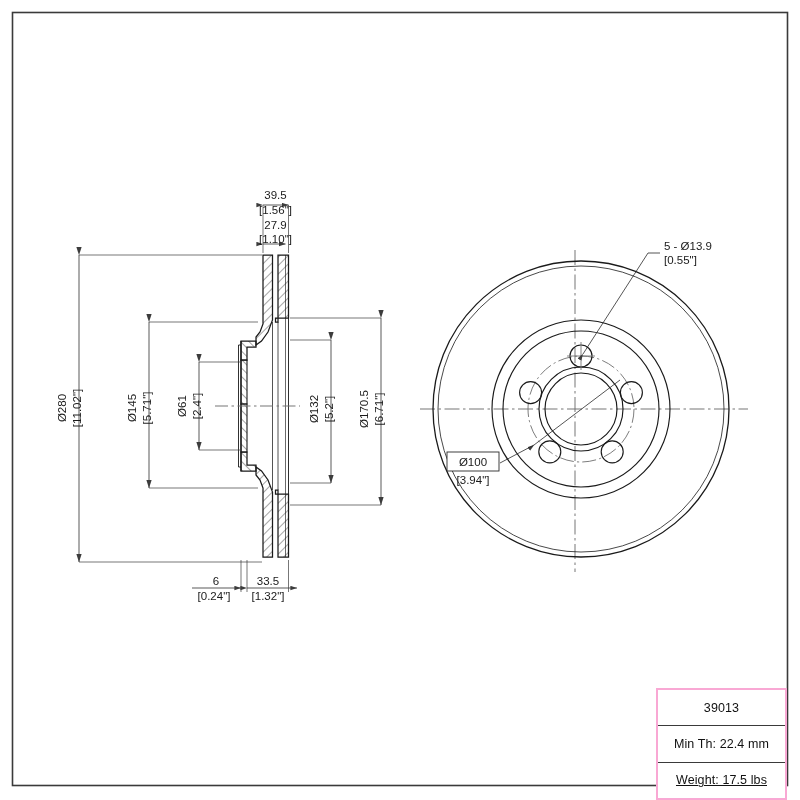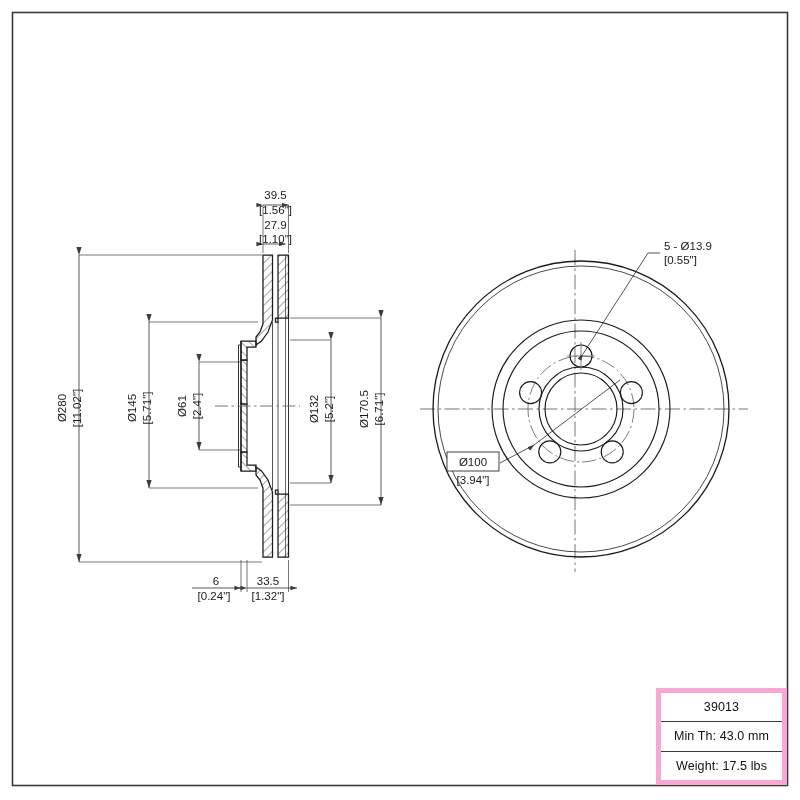--- a/index.html
+++ b/index.html
@@ -5,30 +5,30 @@
 <style>
   html,body{margin:0;padding:0;background:#ffffff;}
   body{
     width:800px;height:800px;overflow:hidden;position:relative;
     font-family:"Liberation Sans","DejaVu Sans",sans-serif;
     color:#1a1a1a;
   }
   #sheet{position:absolute;inset:0;width:800px;height:800px;}
   .txt{font-family:"Liberation Sans","DejaVu Sans",sans-serif;}
   #tb{
-    position:absolute;left:656px;top:688px;width:131px;height:97px;
-    border:5px solid #f9a8d4;box-sizing:border-box;background:#fff;
+    position:absolute;left:656px;top:688px;width:131px;height:112px;
+    border:2px solid #f9a8d4;box-sizing:border-box;background:#fff;
     display:flex;flex-direction:column;text-align:right;
   }
   #tb .row{
     flex:1 1 0;display:flex;align-items:center;justify-content:center;
     border-bottom:1px solid #3a3a3a;font-size:12.5px;color:#111;
     letter-spacing:.1px;white-space:nowrap;
   }
-  #tb .row:last-child{border-bottom:none;}
+  #tb .row:last-child{border-bottom:none;text-decoration:underline;}
 </style>
 </head>
 <body>
 
 <svg id="sheet" viewBox="0 0 800 800" shape-rendering="geometricPrecision">
   <defs>
     <marker id="arw" markerWidth="9" markerHeight="9" refX="8.4" refY="3" orient="auto" markerUnits="userSpaceOnUse">
       <path d="M0,0.25 L8.6,3 L0,5.75 Z" fill="#3c3c3c"></path>
     </marker>
     <marker id="arwS" markerWidth="7" markerHeight="7" refX="6.6" refY="2.4" orient="auto" markerUnits="userSpaceOnUse">
@@ -197,15 +197,15 @@
       <line x1="534" y1="445" x2="500" y2="463" stroke="#2a2a2a" stroke-width="0.8"></line>
       <rect x="447" y="452" width="52" height="19" fill="#fff" stroke="#2a2a2a" stroke-width="0.9"></rect>
       <text class="txt" x="473" y="466" font-size="11.5" fill="#1a1a1a" text-anchor="middle">Ø100</text>
       <text class="txt" x="473" y="484" font-size="11.5" fill="#1a1a1a" text-anchor="middle">[3.94"]</text>
     </g>
   </g>
 </svg>
 
 <div id="tb">
   <div class="row txt">39013</div>
-  <div class="row txt">Min Th: 43.0 mm</div>
+  <div class="row txt">Min Th: 22.4 mm</div>
   <div class="row txt">Weight: 17.5 lbs</div>
 </div>
 
 </body></html>

